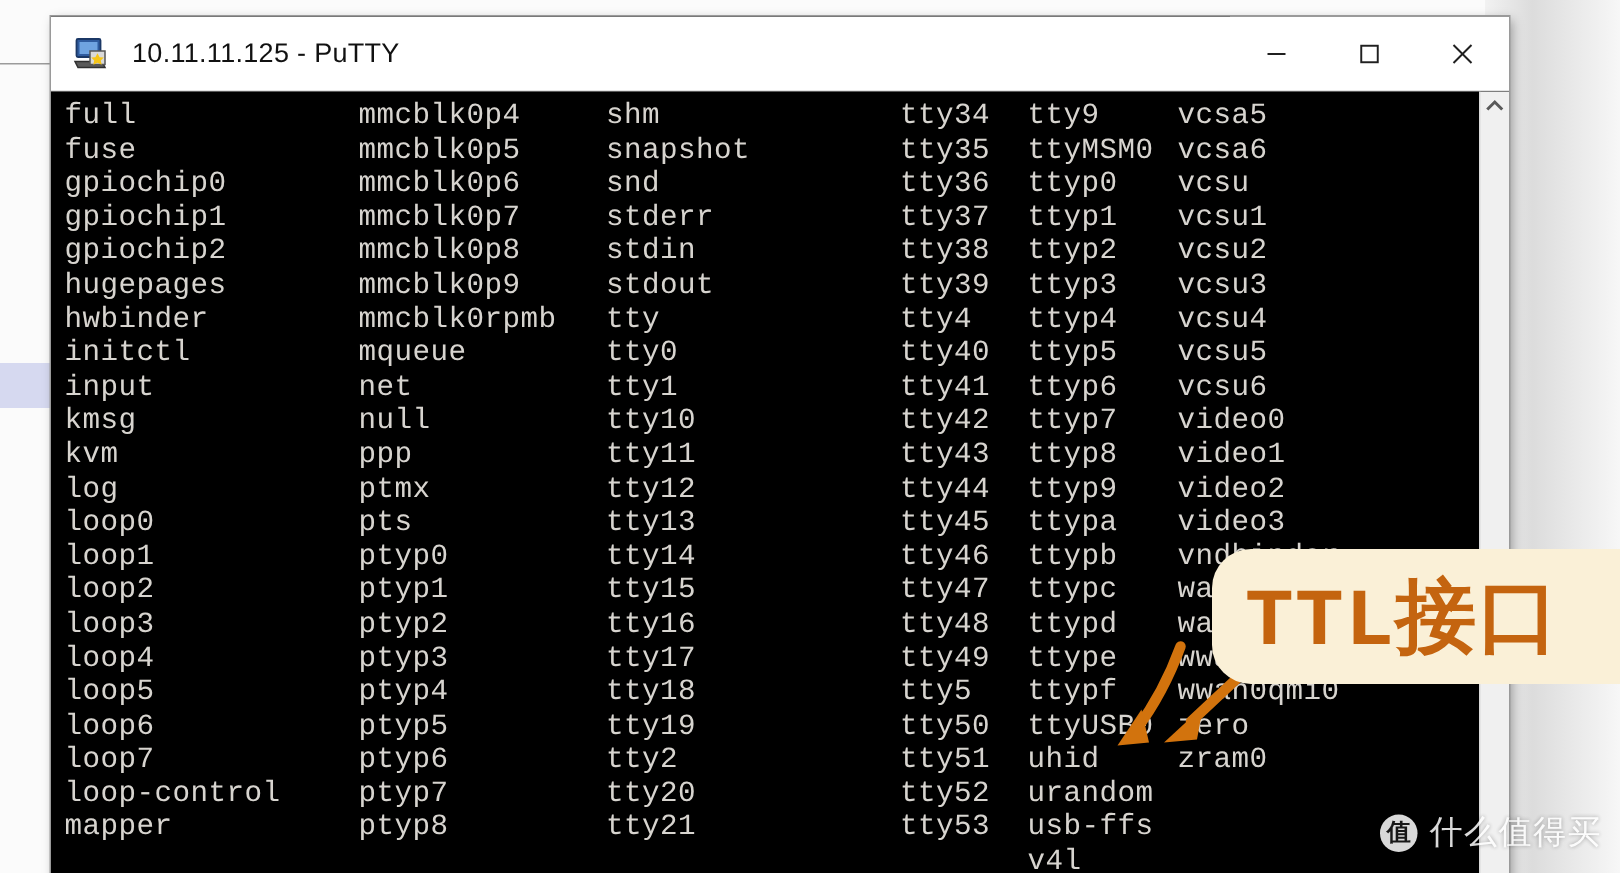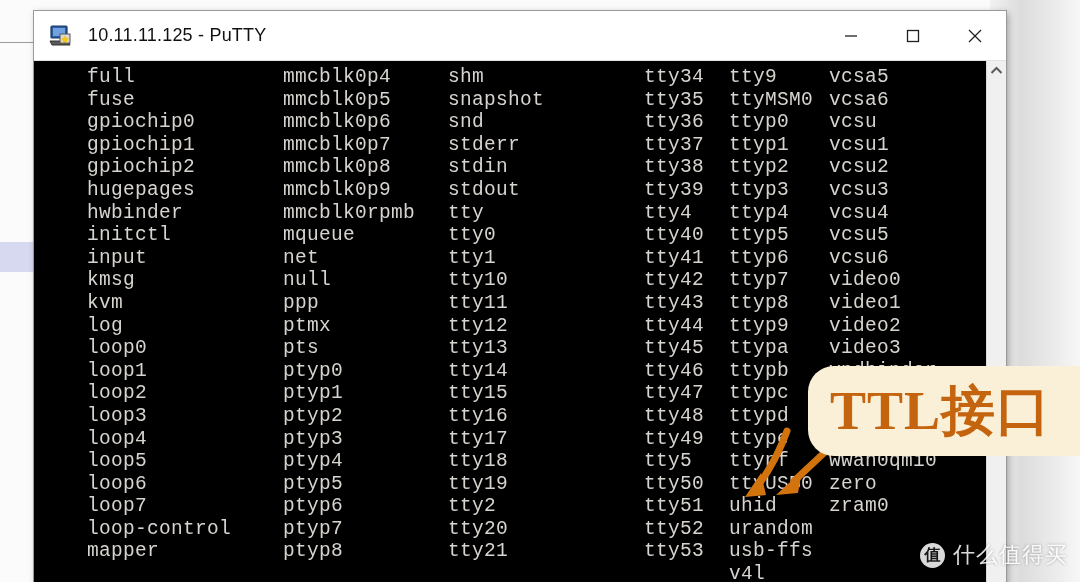--- a/index.html
+++ b/index.html
@@ -104,21 +104,20 @@
     justify-content: center;
     background: #fff;
   }
 
   
   #terminal {
     position: relative;
     height: 522px;
     background: #000000;
     overflow: hidden;
-    margin-left: 44px;
   }
   #term-cols {
     position: absolute;
     left: 0;
     top: 0;
     padding: 5px 0 0 0;
     display: flex;
   }
   .term-col {
     font-family: "Liberation Mono", monospace;
@@ -180,21 +179,21 @@
     height: 90px;
     background: #faf0d7;
     border-radius: 26px;
     display: flex;
     align-items: center;
     padding-left: 22px;
     box-sizing: border-box;
     overflow: hidden;
   }
   #callout-text {
-    font-family: Liberation Serif, serif;
+    font-family: Liberation Mono, monospace;
     font-weight: bold;
     font-size: 54px;
     color: #c4640f;
     white-space: nowrap;
     letter-spacing: 1px;
   }
 
   
   #watermark {
     position: absolute;

